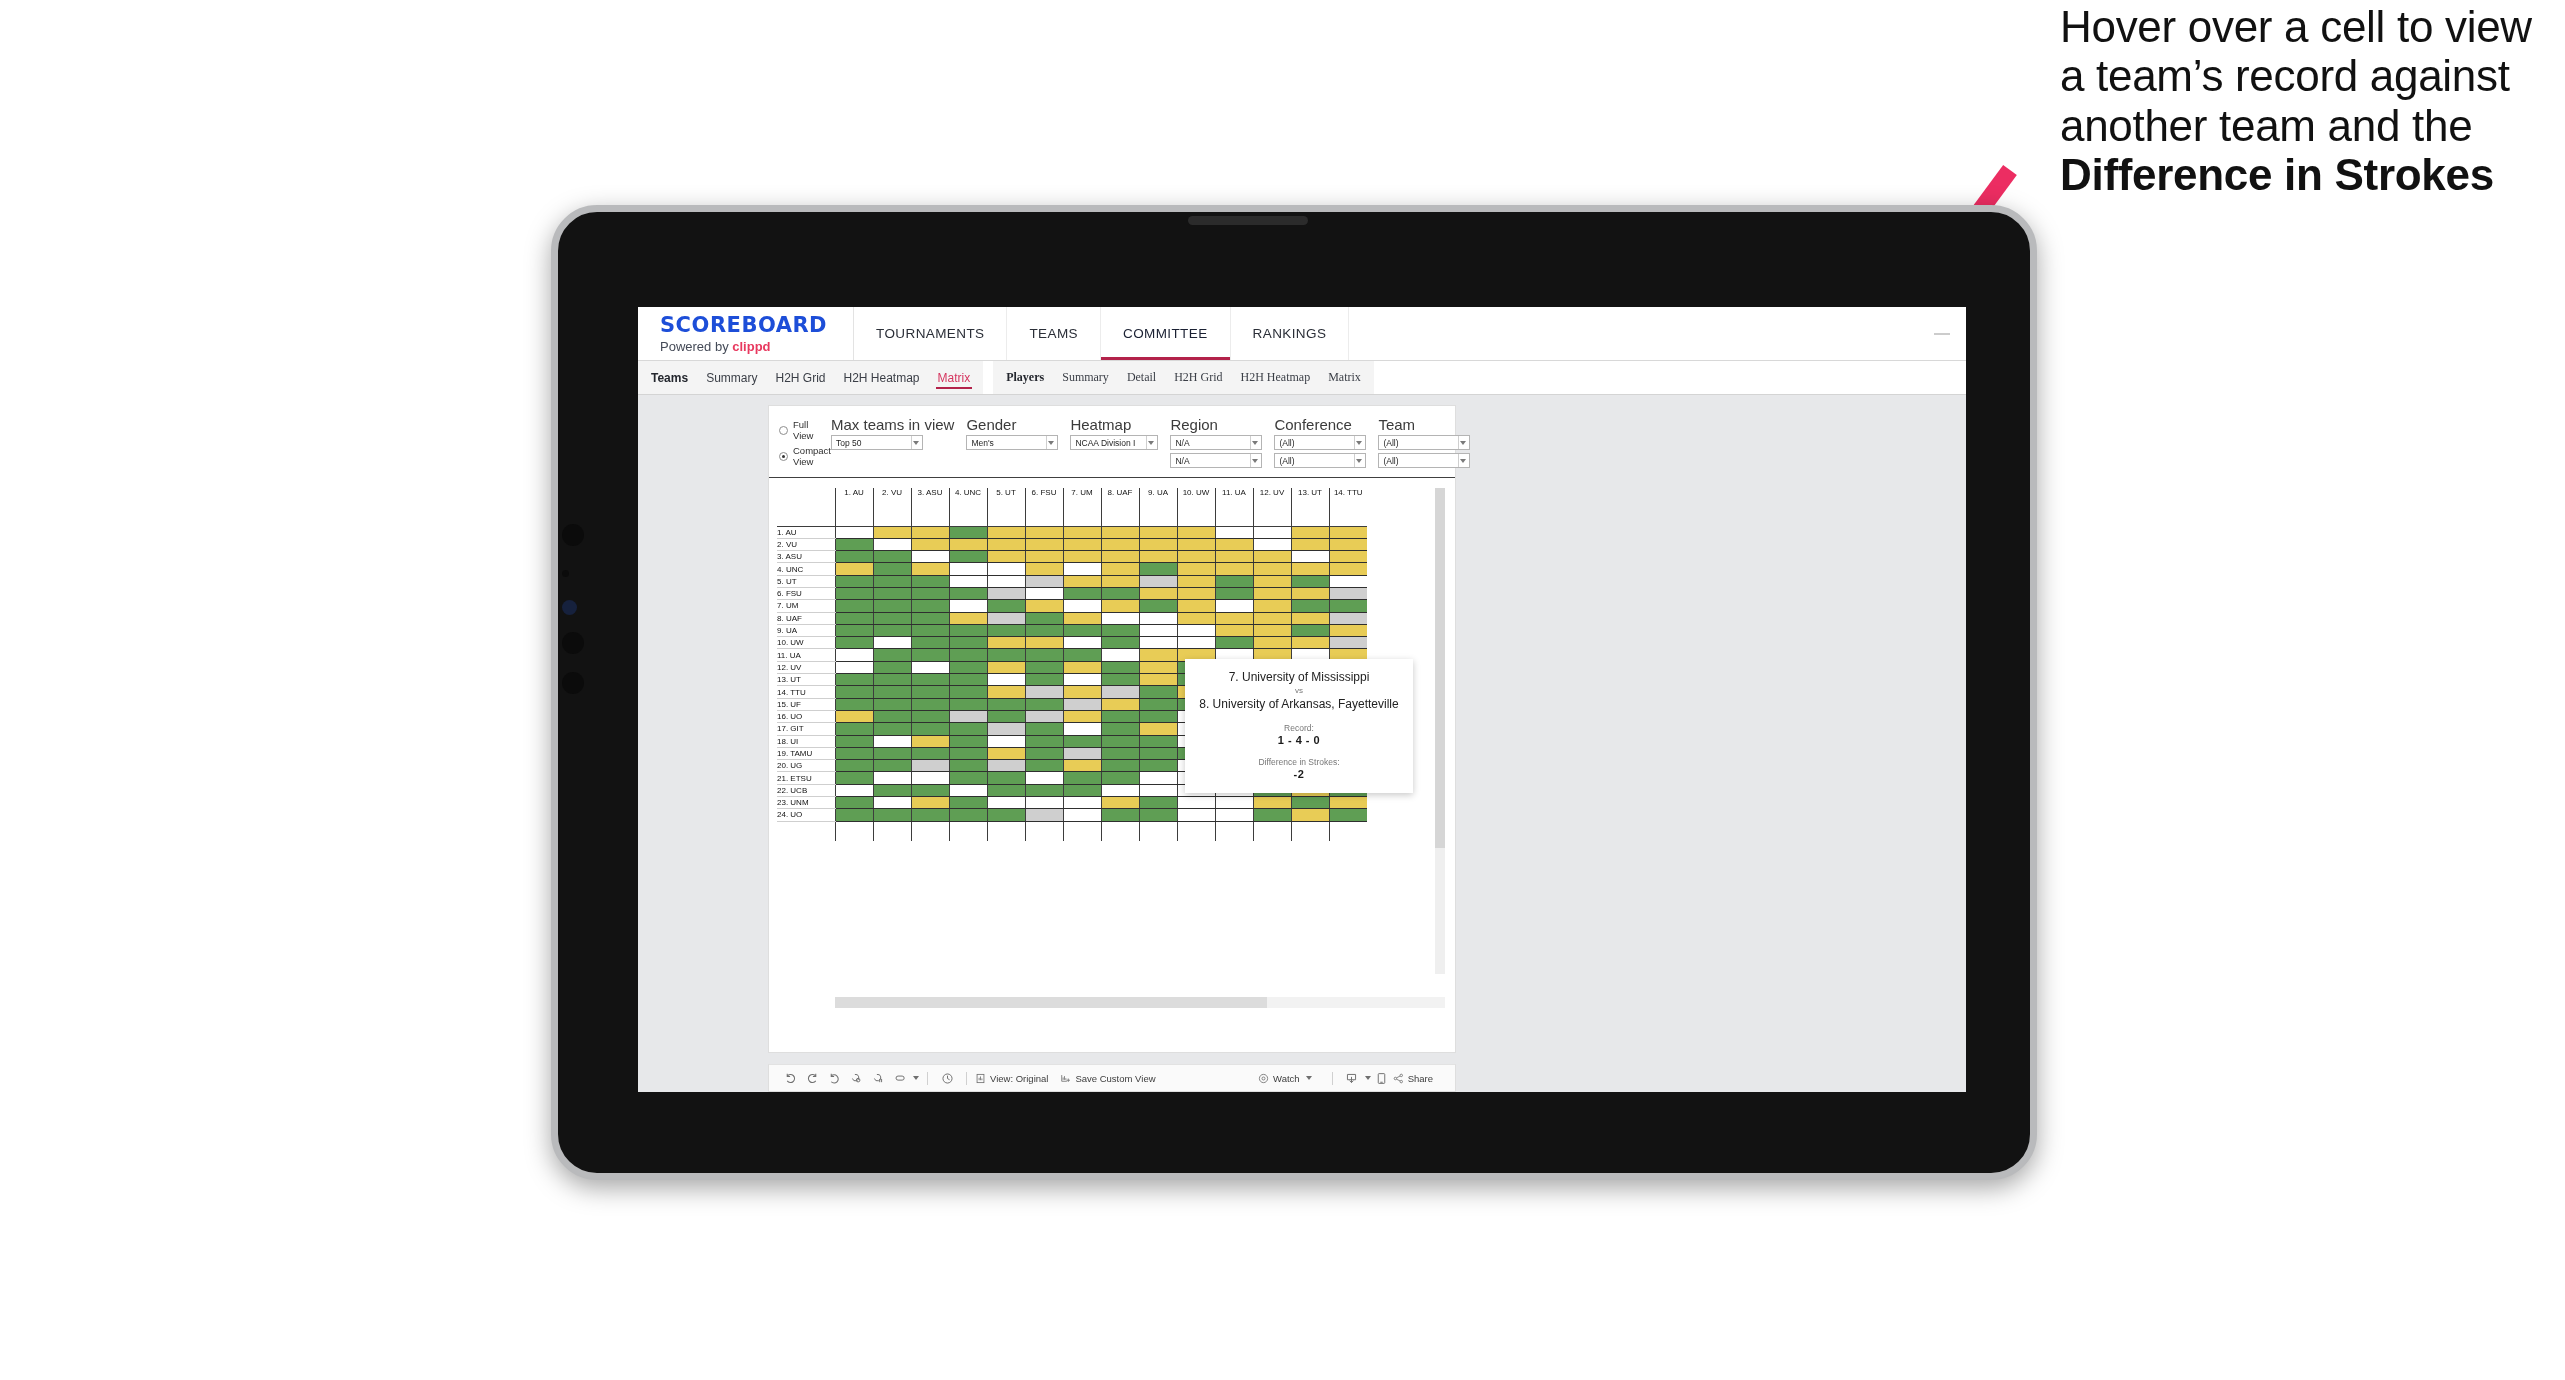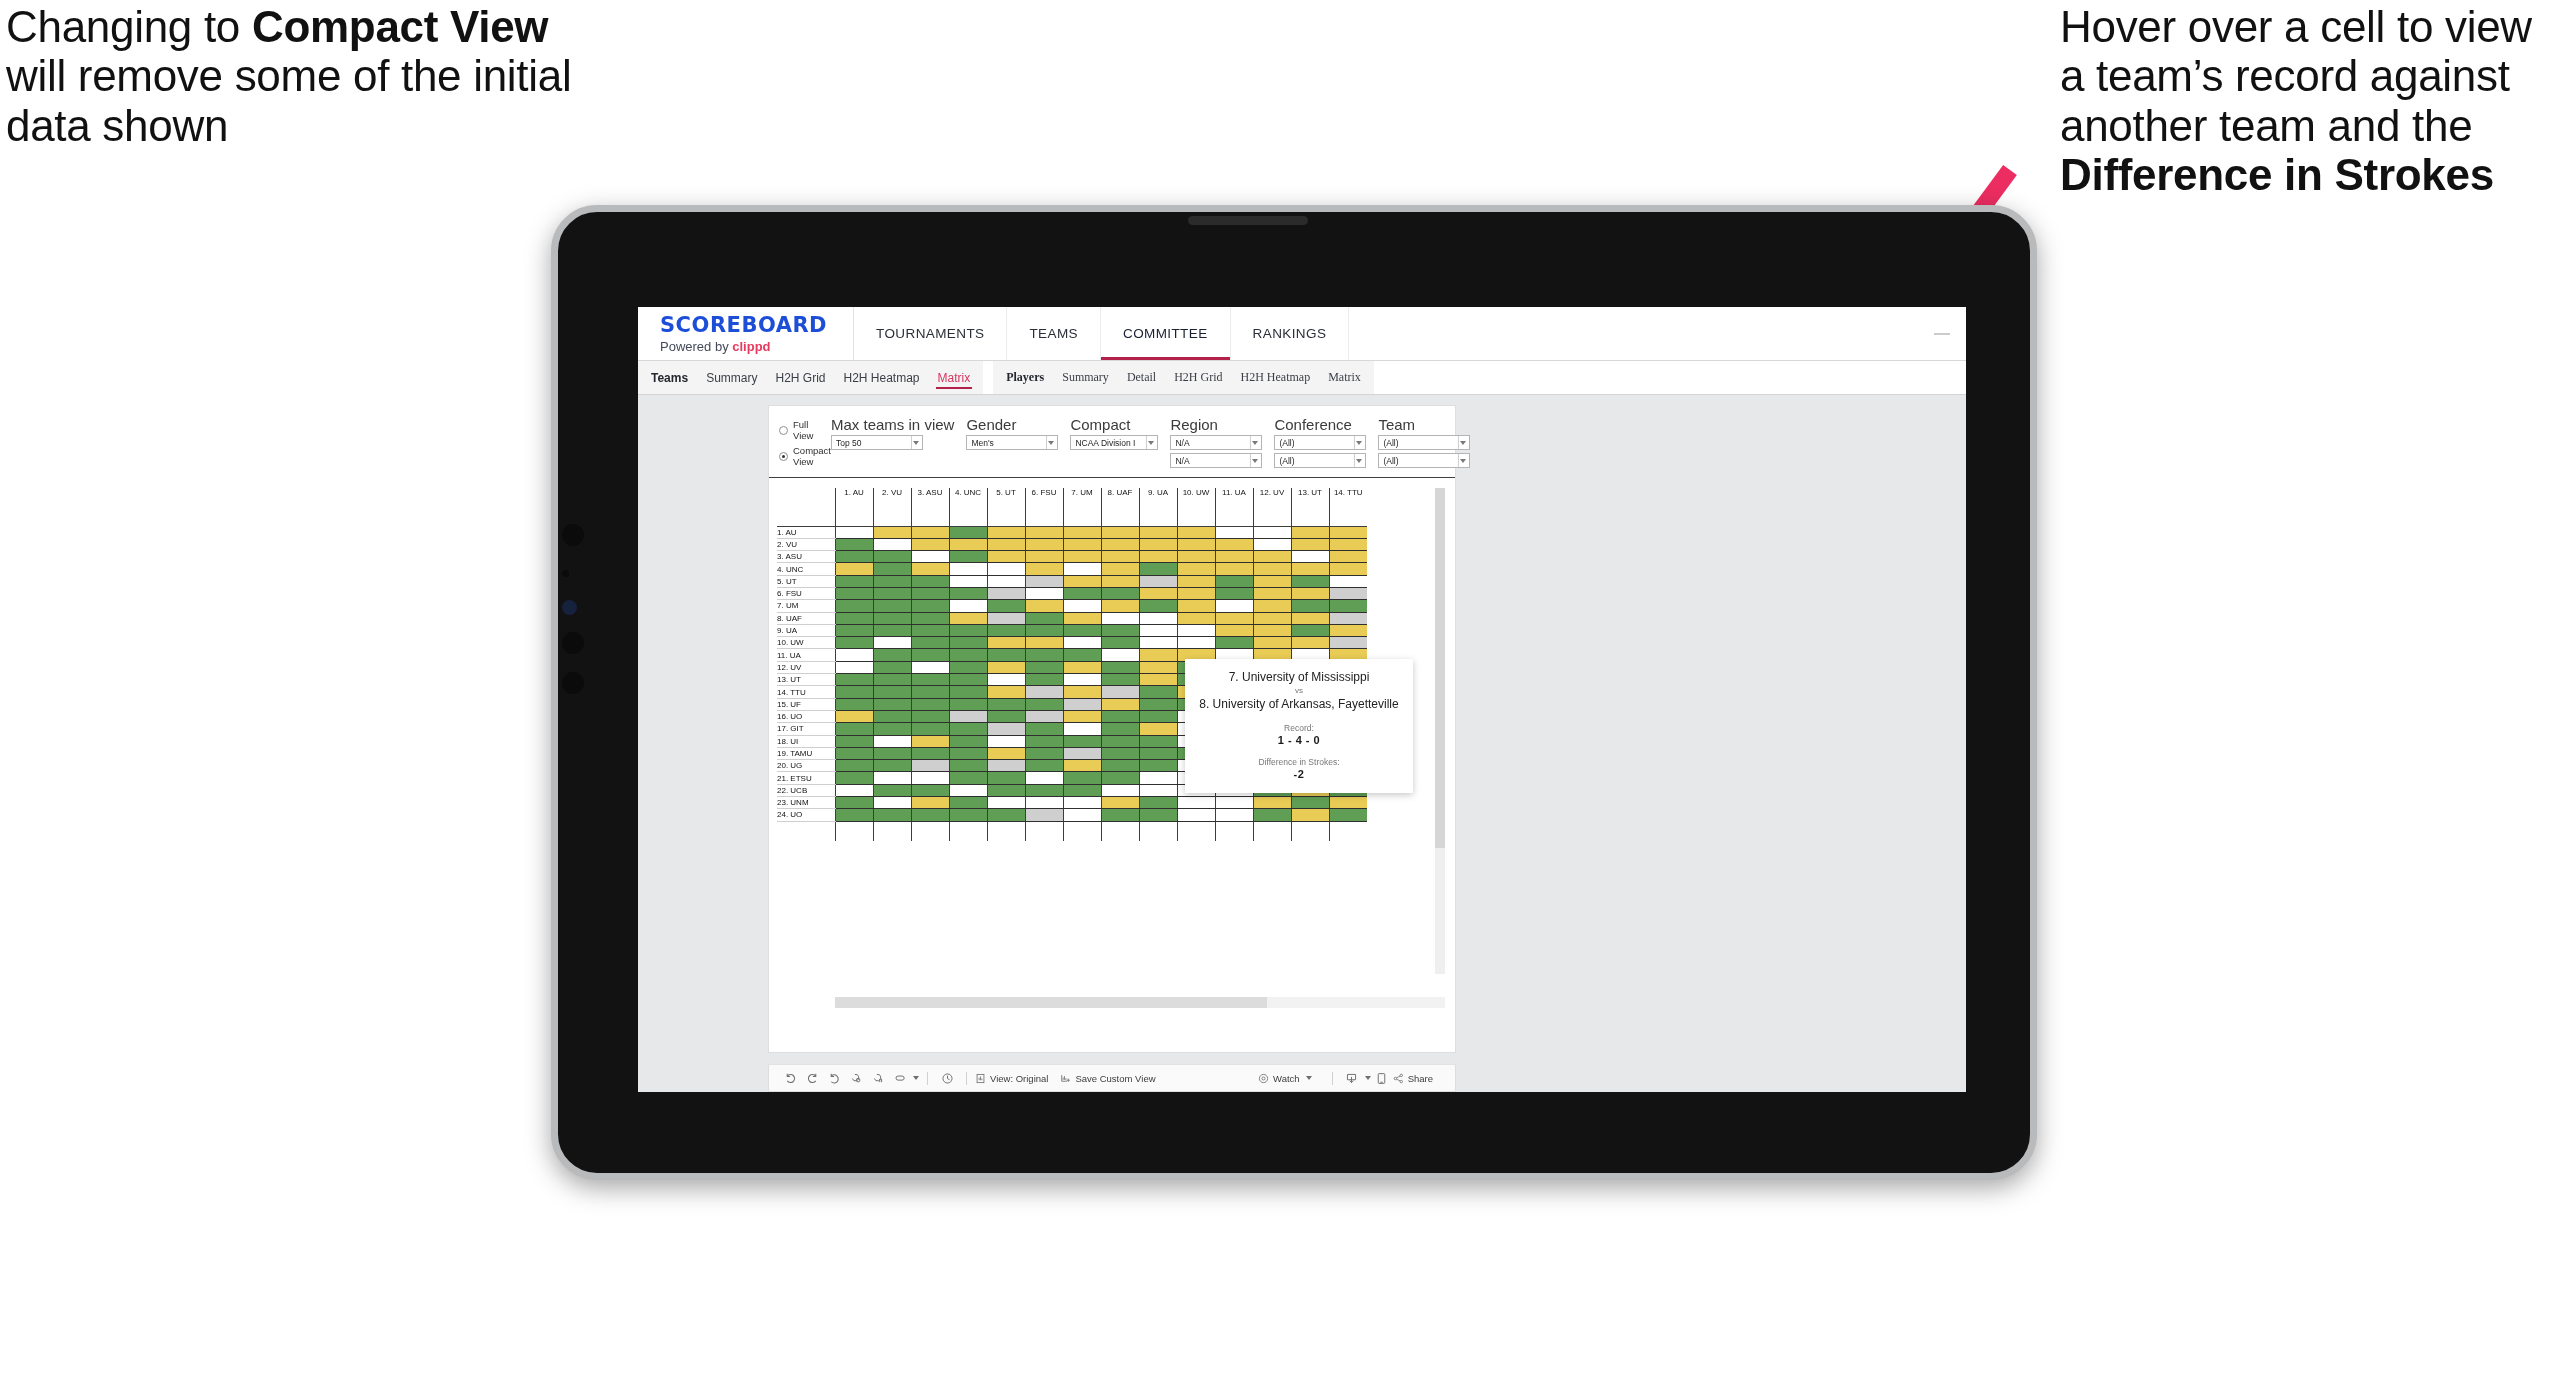--- a/index.html
+++ b/index.html
@@ -199,24 +199,20 @@
              cursor: pointer; margin-right: 12px; white-space: nowrap; }
   .tb-spacer { flex: 1; }
   .tb-caret { width:0;height:0;border-left:3px solid transparent;border-right:3px solid transparent;
               border-top:4px solid #6f6f6f; margin-left:2px; }
 </style>
 </head>
 <body>
 
 <div class="stage">
 
-  <div class="annot annot-left">
-    <span>Changing to</span>
-    <b>Compact View</b><span> will remove some of the initial data shown</span>
-  </div>
 
   <div class="annot annot-right">
     <span>Hover over a cell to view a team’s record against another team and the </span><b>Difference in Strokes</b>
   </div>
 
   <svg class="arrow-svg" viewBox="0 0 2565 1380">
     <defs>
       <marker id="ah" markerWidth="5" markerHeight="5" refX="2.6" refY="2.5" orient="auto">
         <path d="M0,0 L5,2.5 L0,5 z" fill="#ec2d62"></path>
       </marker>
@@ -301,21 +297,21 @@
               <div class="fgroup">
                 <div class="flabel">Gender</div>
                 <div class="fselect">
                   <span>Men's</span>
                   <span class="cbox"></span>
                   <span class="caret"></span>
                 </div>
               </div>
 
               <div class="fgroup">
-                <div class="flabel">Compact</div>
+                <div class="flabel">Heatmap</div>
                 <div class="fselect w2">
                   <span>NCAA Division I</span>
                   <span class="cbox"></span>
                   <span class="caret"></span>
                 </div>
               </div>
 
               <div class="fgroup">
                 <div class="flabel">Region</div>
                 <div class="fselect">

